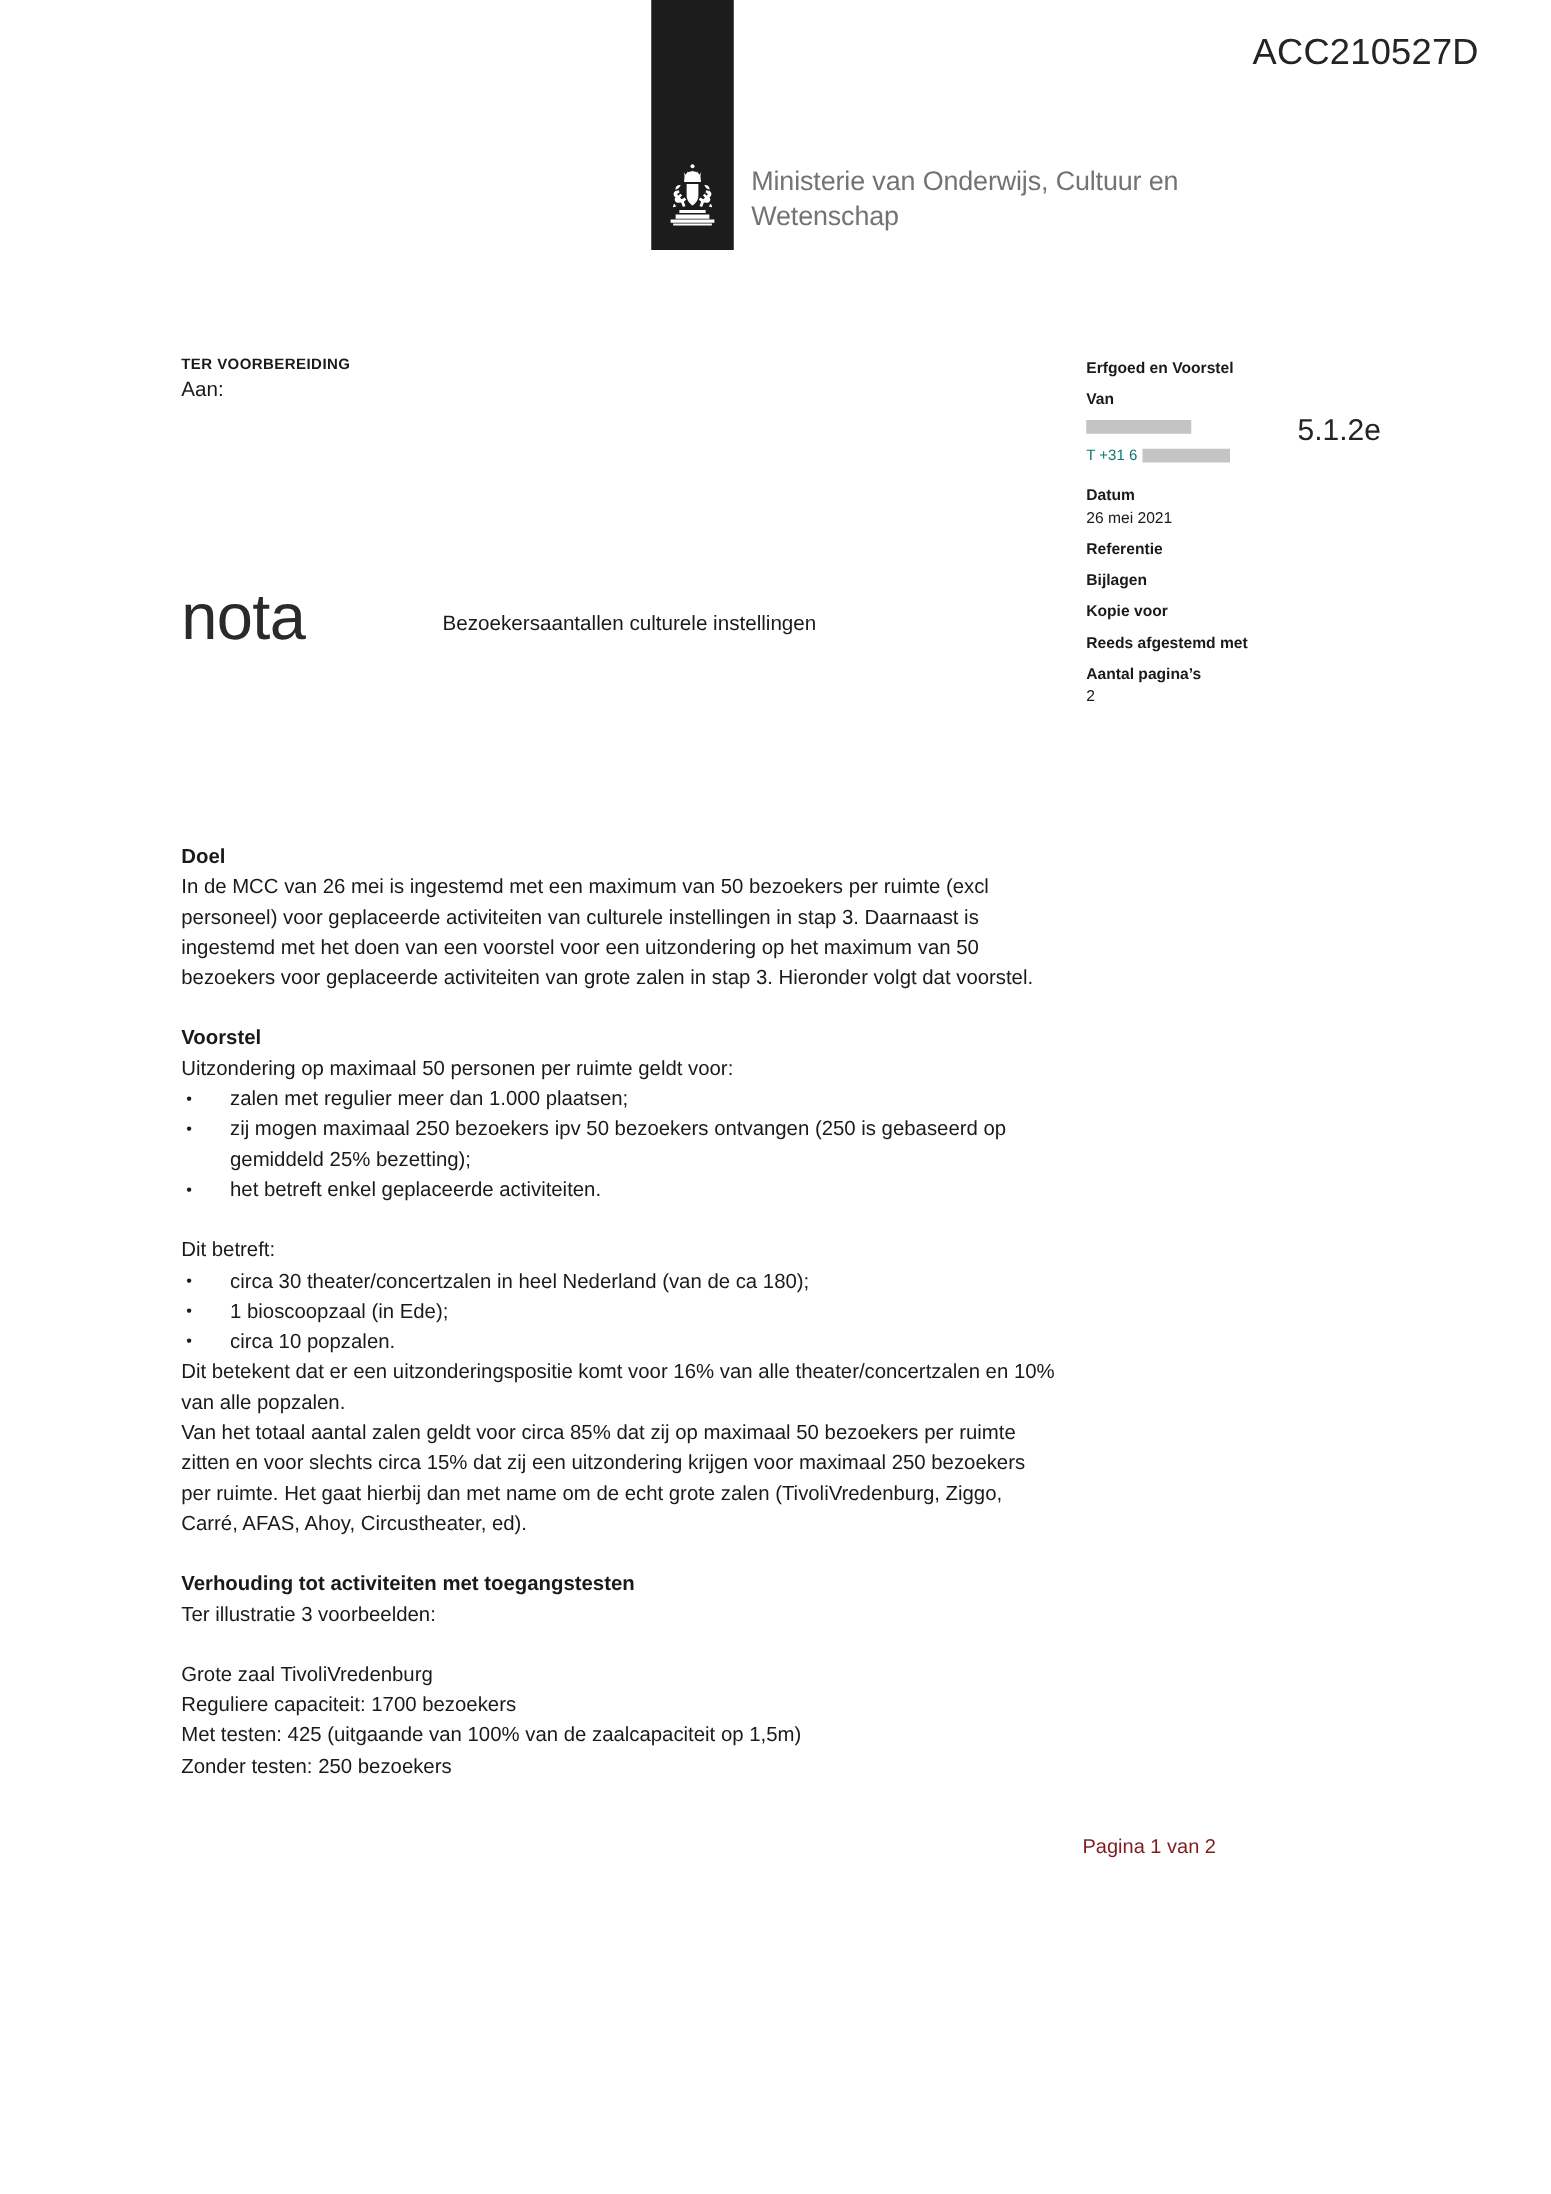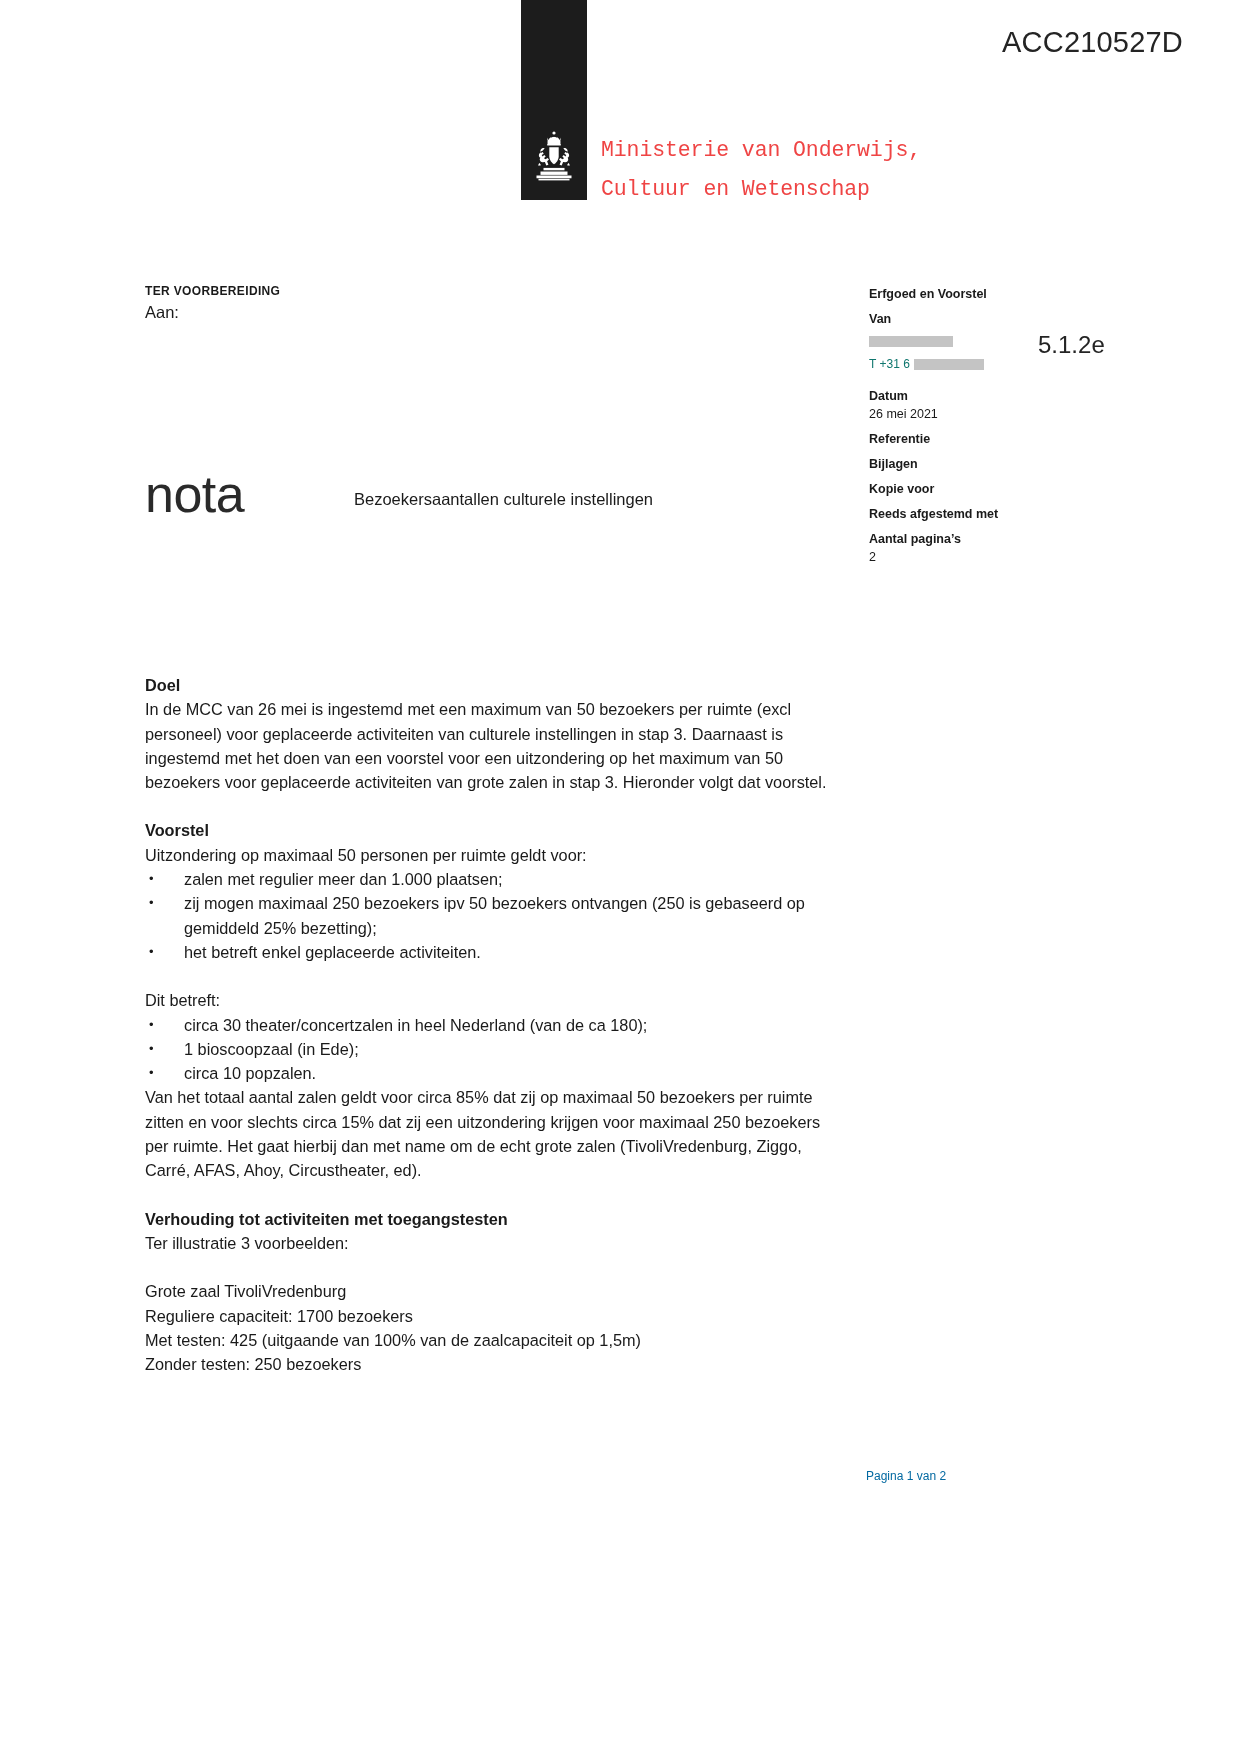--- a/index.html
+++ b/index.html
@@ -41,24 +41,24 @@
     align-items: center;
     justify-content: center;
   }
   .logo-crest svg { display:block; }
 
   .ministry-name {
     position: absolute;
     left: 601px;
     top: 131px;
     width: 400px;
-    font-family: Liberation Mono, monospace;
+    font-family: Liberation Sans, sans-serif;
     font-size: 21.5px;
-    line-height: 39px;
-    color: #ef4444;
+    line-height: 28px;
+    color: #737373;
     letter-spacing: -0.1px;
   }
 
   .doc-code {
     position: absolute;
     right: 58px;
     top: 26px;
     font-size: 29px;
     color: #242424;
     letter-spacing: 0.2px;
@@ -188,22 +188,22 @@
     left: 4px;
     top: 0;
     font-size: 13px;
   }
 
   
   .footer {
     position: absolute;
     left: 866px;
     top: 1469px;
-    font-size: 12px;
-    color: #0369a1;
+    font-size: 16px;
+    color: #7f1d1d;
     white-space: nowrap;
   }
 </style>
 </head>
 <body>
 
 <div class="page">
 
   <div class="logo-bar">
     <div class="logo-crest">
@@ -313,20 +313,21 @@
     </ul>
 
     <div class="gap"></div>
 
     <p>Dit betreft:</p>
     <ul class="bullets">
       <li>circa 30 theater/concertzalen in heel Nederland (van de ca 180);</li>
       <li>1 bioscoopzaal (in Ede);</li>
       <li>circa 10 popzalen.</li>
     </ul>
+    <p>Dit betekent dat er een uitzonderingspositie komt voor 16% van alle theater/concertzalen en 10% van alle popzalen.</p>
     <p>Van het totaal aantal zalen geldt voor circa 85% dat zij op maximaal 50 bezoekers per ruimte zitten en voor slechts circa 15% dat zij een uitzondering krijgen voor maximaal 250 bezoekers per ruimte. Het gaat hierbij dan met name om de echt grote zalen (TivoliVredenburg, Ziggo, Carré, AFAS, Ahoy, Circustheater, ed).</p>
 
     <div class="gap"></div>
 
     <h2>Verhouding tot activiteiten met toegangstesten</h2>
     <p>Ter illustratie 3 voorbeelden:</p>
 
     <div class="gap"></div>
 
     <p>Grote zaal TivoliVredenburg</p>

